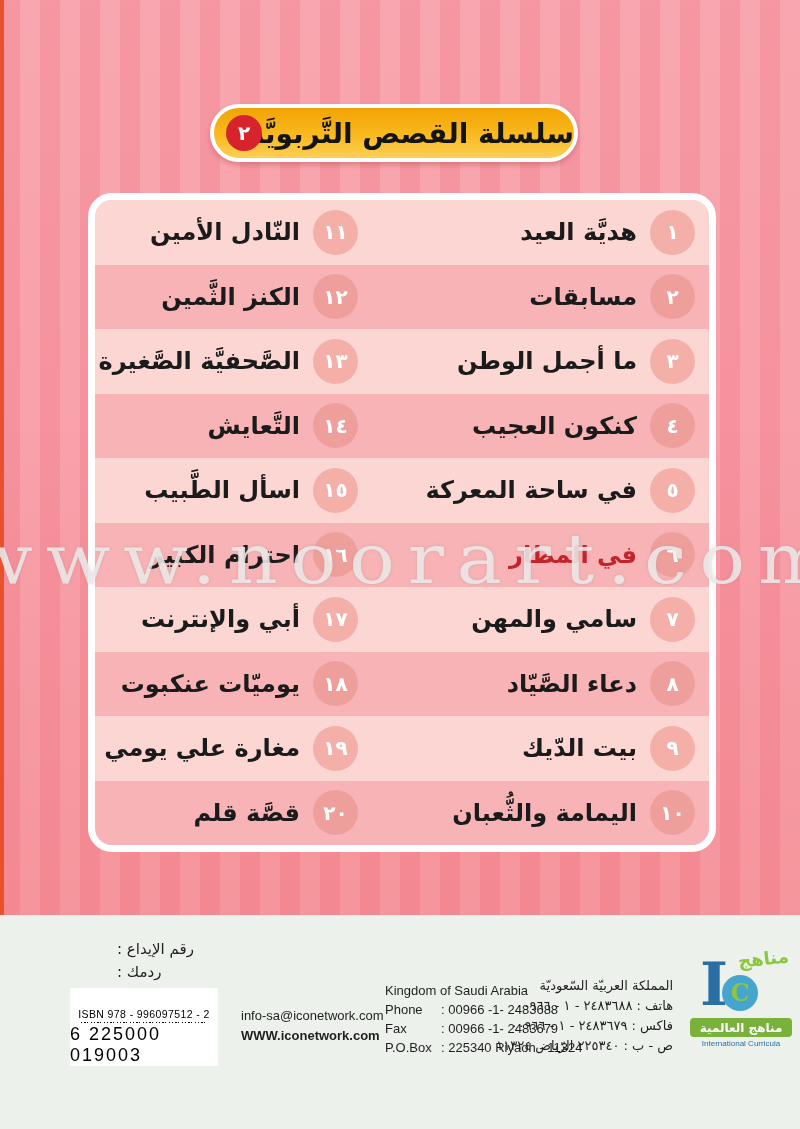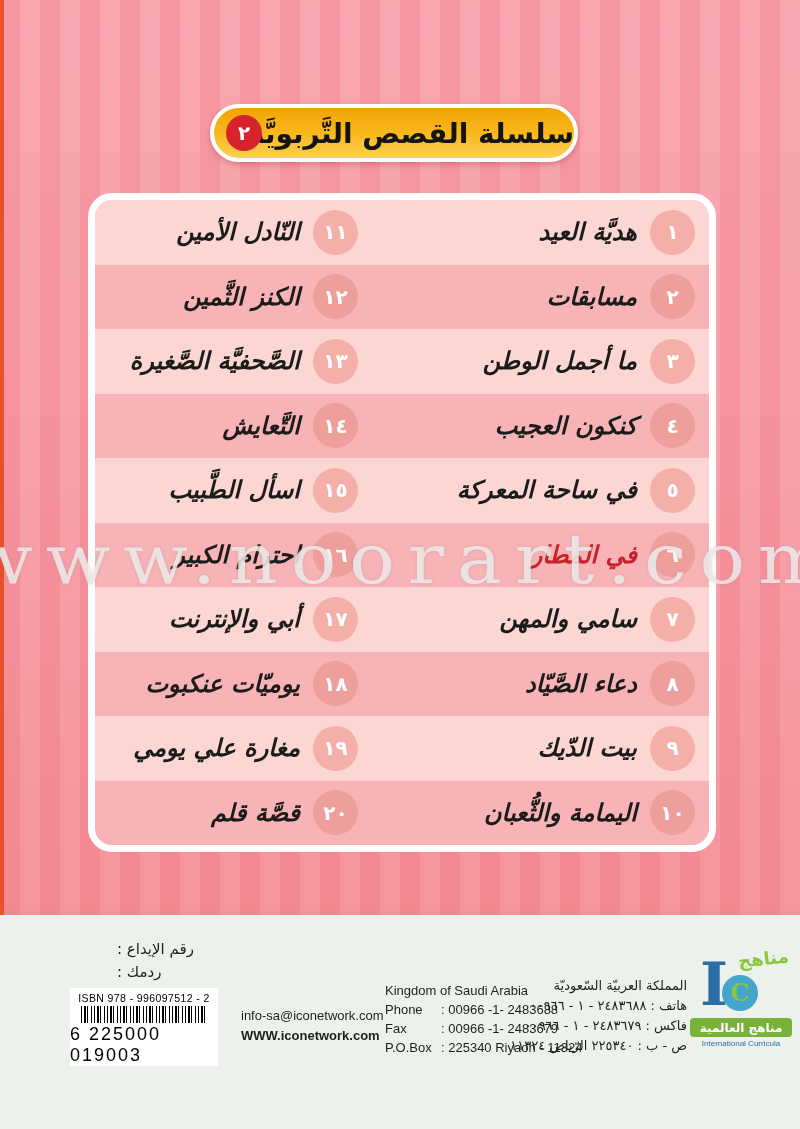--- a/index.html
+++ b/index.html
@@ -30,47 +30,47 @@
   .row{flex:1;display:flex;}
   .row.light{background:var(--c-row-light,#fbd6d2);}
   .row.dark{background:var(--c-row-dark,#f7b3b5);}
   .item{width:50%;display:flex;align-items:center;gap:13px;box-sizing:border-box;}
   .item.right{padding-right:14px;}
   .item.left{padding-right:44px;}
   .num-circle{width:45px;height:45px;border-radius:50%;flex-shrink:0;
     display:flex;align-items:center;justify-content:center;color:#fff;font-size:20px;font-weight:bold;}
   .row.light .num-circle{background:var(--c-circle-light,#f3afa8);}
   .row.dark  .num-circle{background:var(--c-circle-dark,#ef9f9b);}
-  .story-title{font-size:24px;font-weight:bold;color:#1b1b1b;white-space:nowrap;font-style:italic;}
+  .story-title{font-size:24px;font-weight:bold;color:#1b1b1b;white-space:nowrap;}
   .story-title.highlight{color:var(--c-highlight,#c5232b);}
 
   
   .watermark{position:absolute;top:524px;left:0;width:800px;text-align:center;z-index:4;
     font-family:"DejaVu Serif",serif;font-size:70px;line-height:1;letter-spacing:12px;white-space:nowrap;
     color:rgba(238,235,235,.85);transform:scaleX(1.08);transform-origin:center;
     text-shadow:0 0 3px rgba(160,140,140,.35);pointer-events:none;}
 
   
   .footer{position:absolute;left:0;top:915px;width:800px;height:214px;
     background:var(--c-footer-bg,#edf1ec);color:#1f1f1f;
     font-family:"Liberation Sans","DejaVu Sans",sans-serif;z-index:2;margin-left:17px;}
   .deposit{position:absolute;left:100px;top:23px;direction:rtl;text-align:left;
     font-family:"DejaVu Sans",sans-serif;font-size:15px;line-height:1.5;}
   .barcode{position:absolute;left:53px;top:73px;width:148px;height:78px;background:#fff;
-    box-sizing:border-box;padding-top:4px;display:flex;flex-direction:column;align-items:center;}
+    box-sizing:border-box;padding-top:20px;display:flex;flex-direction:column;align-items:center;}
   .barcode-isbn{font-size:10.5px;letter-spacing:.4px;color:#000;}
   .bars{width:126px;height:36px;margin-top:2px;
     background:repeating-linear-gradient(90deg,#000 0 1px,#fff 1px 3px,#000 3px 5px,#fff 5px 6px,#000 6px 7px,#fff 7px 10px,#000 10px 11px,#fff 11px 13px);}
   .barcode-digits{font-size:18px;letter-spacing:2px;margin-top:1px;color:#000;}
   .contact-web{position:absolute;left:224px;top:91px;font-size:13px;line-height:1.55;}
   .contact-web .site{font-weight:bold;}
   .en-block{position:absolute;left:368px;top:67px;font-size:13px;line-height:1.45;}
   .en-line{display:flex;align-items:center;}
   .en-label{width:56px;}
-  .ar-block{position:absolute;right:130px;top:61px;direction:rtl;text-align:right;
+  .ar-block{position:absolute;right:144px;top:61px;direction:rtl;text-align:right;
     font-family:"DejaVu Sans",sans-serif;font-size:13px;line-height:1.55;}
 
   
   .logo{position:absolute;right:22px;top:33px;width:105px;height:112px;}
   .logo-i{position:absolute;left:10px;top:6px;font-family:"DejaVu Serif",serif;font-weight:bold;
     font-size:60px;line-height:1;color:var(--c-logo-blue,#2a6ea5);}
   .logo-script{position:absolute;right:6px;top:0;color:var(--c-logo-green,#8cc63f);
     font-family:"DejaVu Sans",sans-serif;font-weight:bold;font-size:18px;transform:rotate(-6deg);}
   .logo-circle{position:absolute;left:32px;top:27px;width:36px;height:36px;border-radius:50%;
     background:var(--c-logo-blue2,#45a5cd);display:flex;align-items:center;justify-content:center;}

